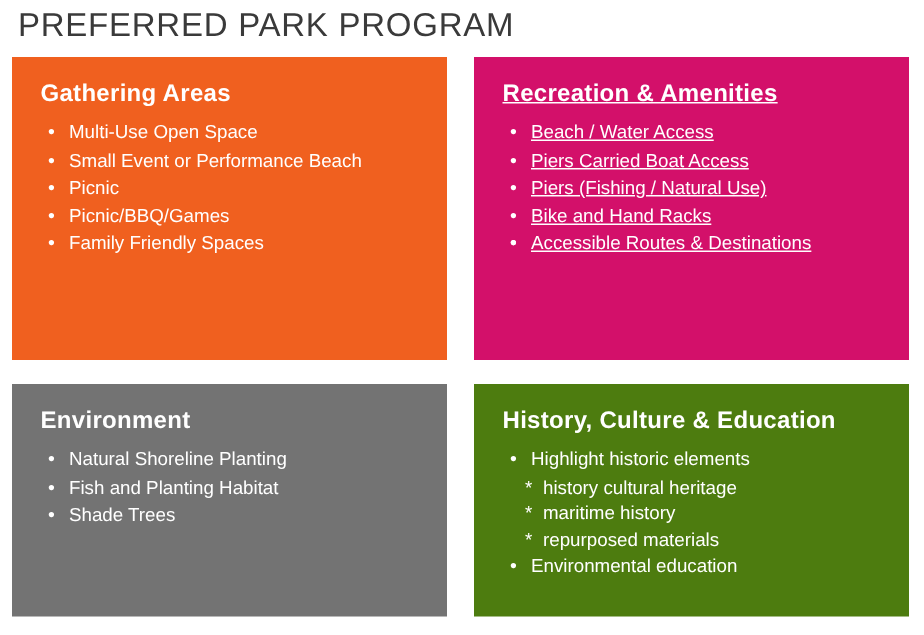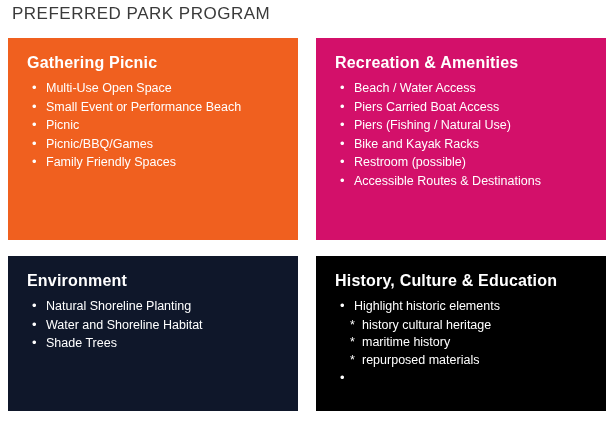--- a/index.html
+++ b/index.html
@@ -16,21 +16,21 @@
   .page {
     position: relative;
     width: 616px;
     height: 423px;
     box-sizing: border-box;
   }
   .title {
     position: absolute;
     left: 12px;
     top: 4px;
-    font-size: 17px;
+    font-size: 22px;
     letter-spacing: 0.5px;
     color: #3a3a3a;
     font-weight: 400;
   }
   .grid {
     position: absolute;
     left: 8px;
     top: 38px;
     width: 598px;
     display: flex;
@@ -43,27 +43,28 @@
     padding: 16px 14px 16px 16px;
     color: #ffffff;
   }
   .card-gathering {
     background: #f0601f;
     height: 202px;
   }
   .card-recreation {
     background: #d3106a;
     height: 202px;
+    text-decoration: underline;
   }
   .card-environment {
-    background: #0f172a;
+    background: #737373;
     height: 155px;
   }
   .card-history {
-    background: #000000;
+    background: #4d7c0f;
     height: 155px;
   }
   .card-title {
     font-size: 16px;
     font-weight: bold;
     margin: 0 0 8px 3px;
     letter-spacing: 0.2px;
   }
   ul.items {
     list-style: none;
@@ -104,65 +105,66 @@
 </head>
 <body>
 
 <div class="page">
 
   <div class="title">PREFERRED PARK PROGRAM</div>
 
   <div class="grid">
 
     <div class="card card-gathering">
-      <div class="card-title">Gathering Picnic</div>
+      <div class="card-title">Gathering Areas</div>
       <ul class="items">
         <li><span class="bullet">•</span><span>Multi-Use Open Space</span></li>
         <li><span class="bullet">•</span><span>Small Event or Performance Beach</span></li>
         <li><span class="bullet">•</span><span>Picnic</span></li>
         <li><span class="bullet">•</span><span>Picnic/BBQ/Games</span></li>
         <li><span class="bullet">•</span><span>Family Friendly Spaces</span></li>
       </ul>
     </div>
 
     <div class="card card-recreation">
       <div class="card-title">Recreation &amp; Amenities</div>
       <ul class="items">
         <li><span class="bullet">•</span><span>Beach / Water Access</span></li>
         <li><span class="bullet">•</span><span>Piers Carried Boat Access</span></li>
         <li><span class="bullet">•</span><span>Piers (Fishing / Natural Use)</span></li>
-        <li><span class="bullet">•</span><span>Bike and Kayak Racks</span></li>
-        <li><span class="bullet">•</span><span>Restroom (possible)</span></li>
+        <li><span class="bullet">•</span><span>Bike and Hand Racks</span></li>
+        <li><span class="bullet">•</span></li>
         <li><span class="bullet">•</span><span>Accessible Routes &amp; Destinations</span></li>
       </ul>
     </div>
 
     <div class="card card-environment">
       <div class="card-title">Environment</div>
       <ul class="items">
         <li><span class="bullet">•</span><span>Natural Shoreline Planting</span></li>
-        <li><span class="bullet">•</span><span>Water and Shoreline Habitat</span></li>
+        <li><span class="bullet">•</span><span>Fish and Planting Habitat</span></li>
         <li><span class="bullet">•</span><span>Shade Trees</span></li>
       </ul>
     </div>
 
     <div class="card card-history">
       <div class="card-title">History, Culture &amp; Education</div>
       <ul class="items">
         <li>
           <span class="bullet">•</span>
           <span>Highlight historic elements</span>
         </li>
       </ul>
       <ul class="sub">
         <li><span class="star">*</span><span>history cultural heritage</span></li>
         <li><span class="star">*</span><span>maritime history</span></li>
         <li><span class="star">*</span><span>repurposed materials</span></li>
       </ul>
       <ul class="items">
         <li>
           <span class="bullet">•</span>
+          <span>Environmental education</span>
         </li>
       </ul>
     </div>
 
   </div>
 </div>
 
 </body></html>

